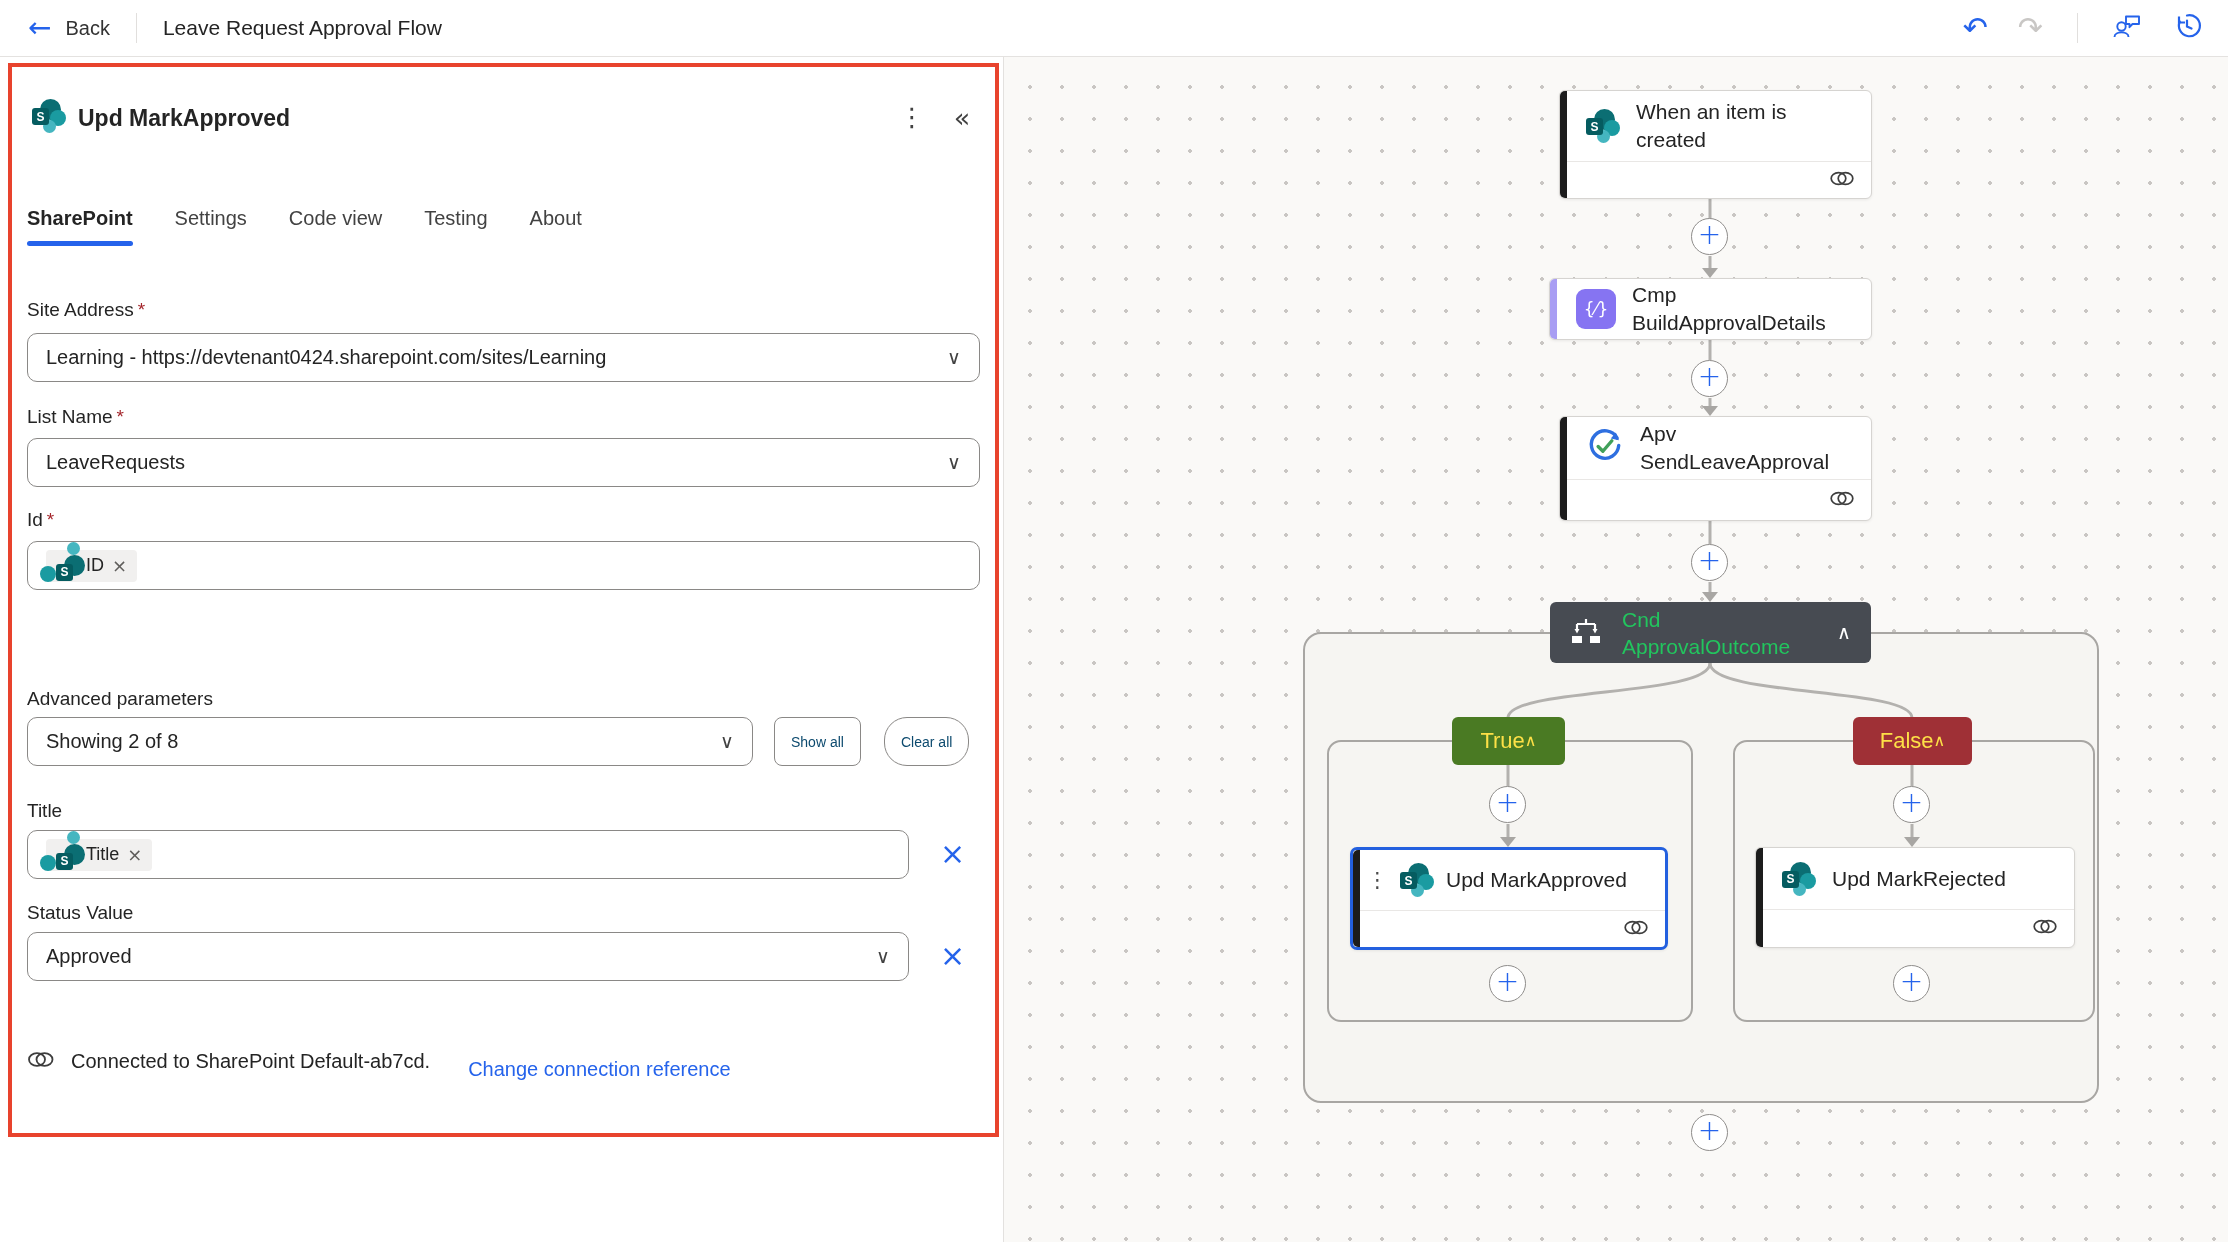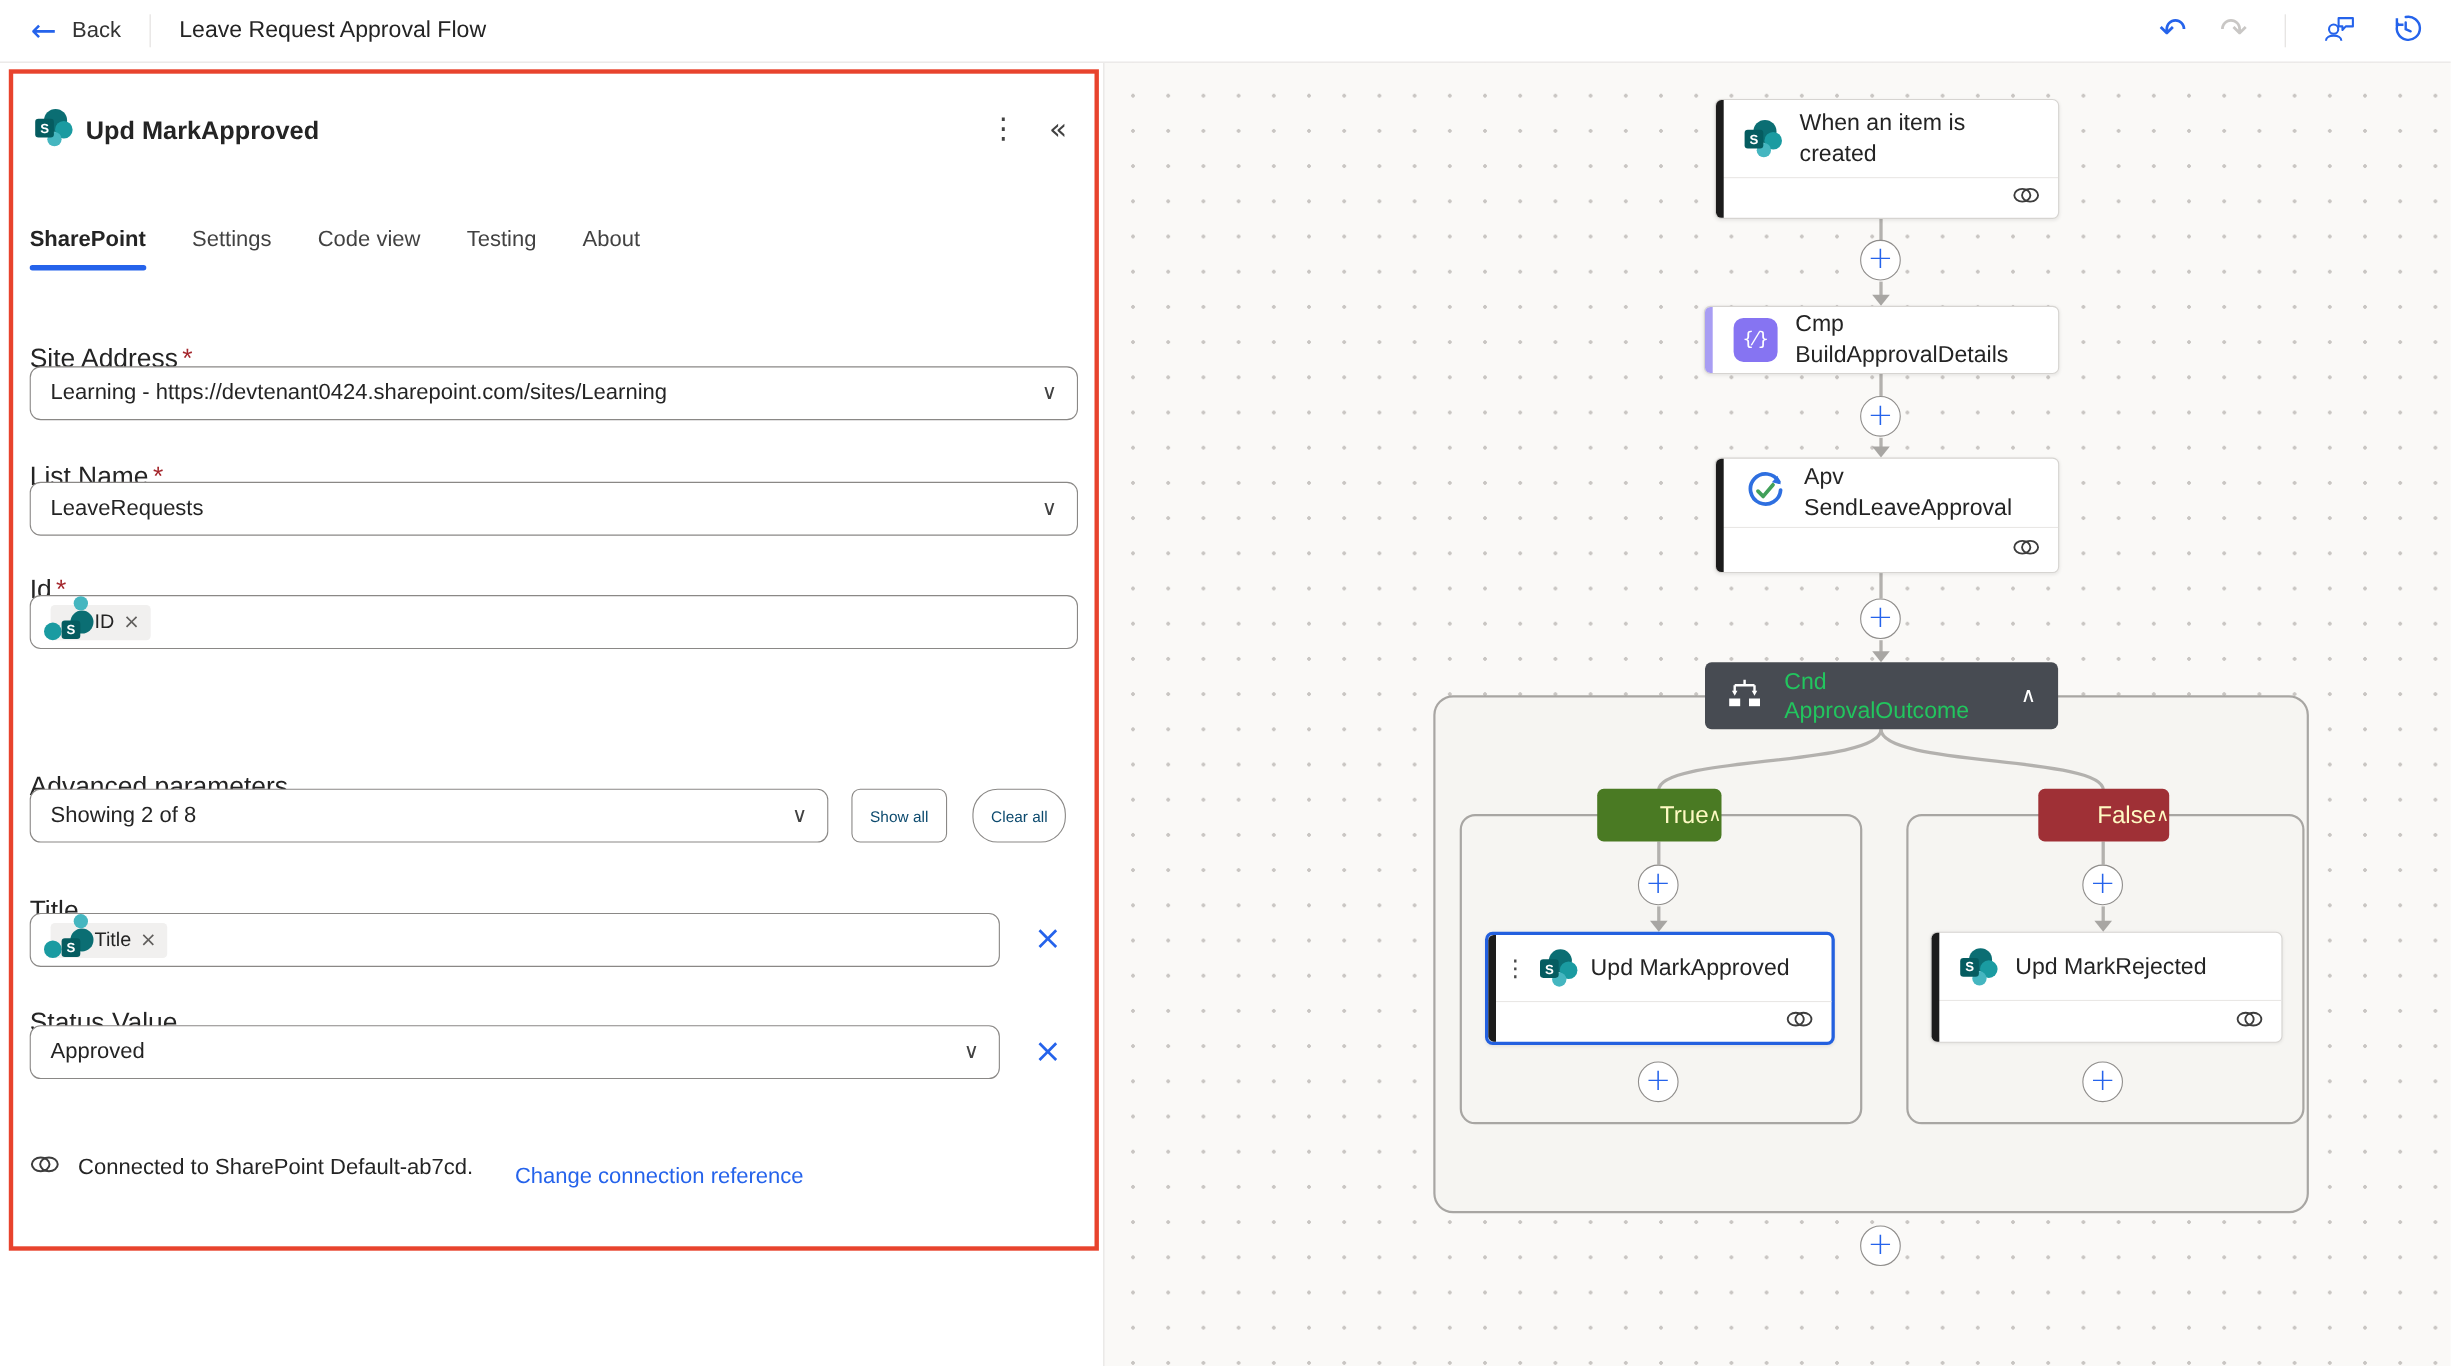--- a/index.html
+++ b/index.html
@@ -27,21 +27,21 @@
   .panel-title { left:66px; top:38px; font-size:23px; font-weight:600; }
   .kebab { left:882px; top:32px; font-size:26px; color:#424242; width:36px; height:36px;
            display:flex; align-items:center; justify-content:center; cursor:pointer; }
   .collapse { left:932px; top:32px; font-size:27px; color:#424242; width:36px; height:36px;
               display:flex; align-items:center; justify-content:center; cursor:pointer; }
   .tabs { left:15px; top:140px; display:flex; gap:42px; font-size:20px; color:#424242; }
   .tab { padding-bottom:16px; position:relative; cursor:pointer; }
   .tab.active { font-weight:700; color:#242424; }
   .tab.active::after { content:""; position:absolute; left:0; right:0; bottom:0; height:5px;
                        border-radius:3px; background:#2563eb; }
-  .flabel { font-size:24px; color:#242424;margin-top:14px; }
+  .flabel { font-size:19px; color:#242424; }
   .req { color:#a4262c; margin-left:4px; }
   .tbox { left:15px; width:953px; height:49px; border:1px solid #8a8886; border-radius:10px;
           background:#fff; display:flex; align-items:center; padding:0 18px; font-size:20px; cursor:pointer; }
   .chev { margin-left:auto; font-size:19px; color:#424242; }
   .pill { display:inline-flex; align-items:center; gap:8px; background:#f1f0ef; border-radius:4px;
           padding:5px 10px; font-size:18px; color:#242424; cursor:pointer; }
   .pill-x { font-size:18px; color:#605e5c; cursor:pointer; }
   .mini-sp { position:relative; width:22px; height:22px; }
   .mini-sp .sp-icon { transform:scale(.62); transform-origin:top left; }
   .small-btn { height:49px; border:1px solid #8a8886; border-radius:8px; background:#fff;
@@ -78,22 +78,22 @@
   .node-main { display:flex; align-items:center; padding:0 16px 0 26px; gap:16px; }
   .node-title { font-size:21px; line-height:28px; color:#242424; }
   .node-footer { border-top:1px solid #e9e7e5; display:flex; align-items:center; justify-content:flex-end;
                  padding-right:16px; }
   .node.selected { border:3px solid #2360df; border-radius:7px; }
   .drag-dots { font-size:21px; color:#4a4a4a; letter-spacing:0; cursor:grab; }
   .cond-head { position:absolute; left:546px; top:545px; width:321px; height:61px; background:#474b52;
                border-radius:6px; display:flex; align-items:center; padding:0 20px; z-index:5; cursor:pointer; }
   .cond-title { font-size:21px; line-height:27px; color:#22c55e; margin-left:20px; }
   .cond-chev { margin-left:auto; color:#fff; font-size:19px; }
-  .badge { position:absolute; height:48px; border-radius:6px; color:#fef9c3; font-size:22px;
-           display:flex; align-items:center; justify-content:flex-end; z-index:5; cursor:pointer; }
+  .badge { position:absolute; height:48px; border-radius:6px; color:#fde047; font-size:22px;
+           display:flex; align-items:center; justify-content:center; z-index:5; cursor:pointer; }
   .badge .bchev { font-size:16px; }
   .badge.true { left:448px; top:660px; width:113px; background:#4a7a23; }
   .badge.false { left:849px; top:660px; width:119px; background:#9f3036; }
   .plus { position:absolute; width:37px; height:37px; border-radius:50%; background:#fff;
           border:1.5px solid #8f8d8b; color:#2563eb; font-size:28px; font-weight:300;
           display:flex; align-items:center; justify-content:center; z-index:5; cursor:pointer; padding-bottom:3px; }
   .compose-icon { width:40px; height:40px; border-radius:9px; background:#8674f2; color:#fff;
                   display:flex; align-items:center; justify-content:center; font-size:17px; flex:0 0 auto; }
 </style>
 </head>

